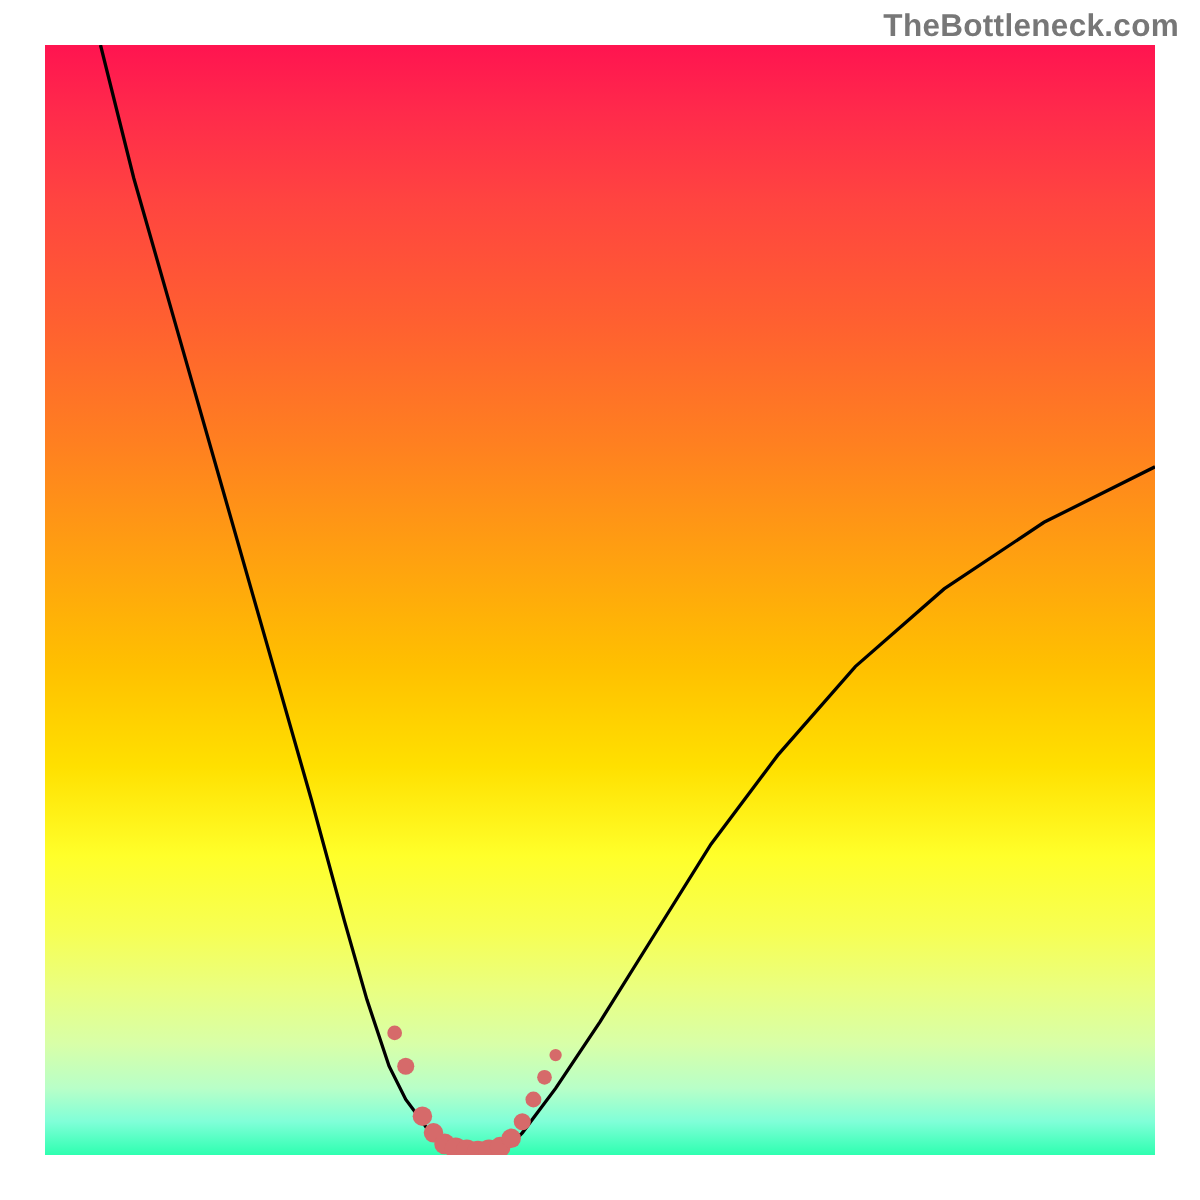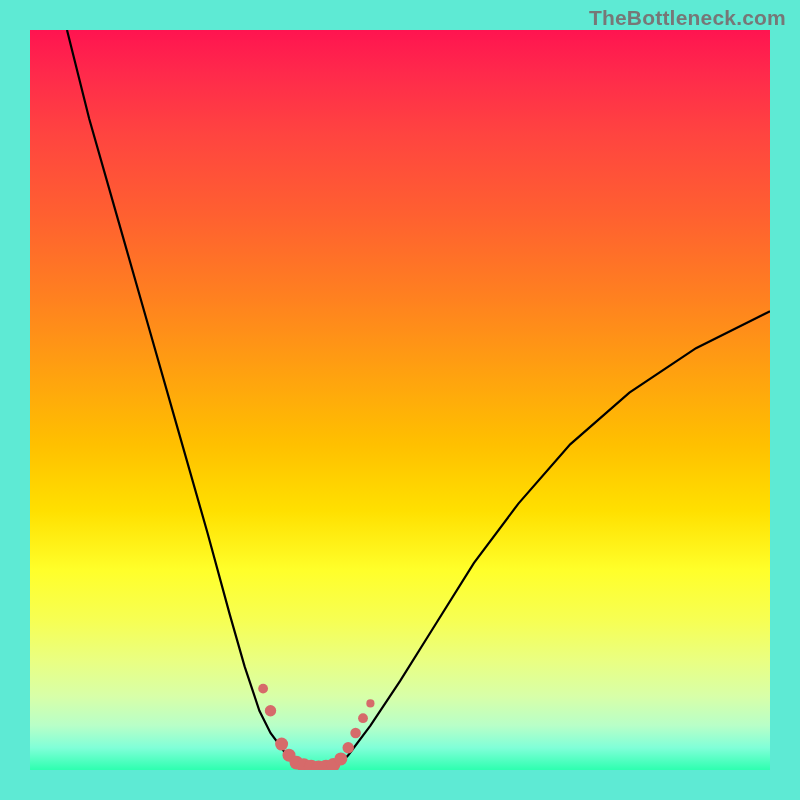--- a/index.html
+++ b/index.html
@@ -9,21 +9,21 @@
     height: 800px;
     background: #000;
     overflow: hidden;
   }
   .frame {
     position: absolute;
     top: 0;
     left: 0;
     width: 800px;
     height: 800px;
-    background: #5eead4;
+    background: #ffffff;
   }
   .plot {
     position: absolute;
     top: 30px;
     left: 30px;
     width: 740px;
     height: 740px;
     background: linear-gradient(
       to bottom,
       #ff1450 0%,

